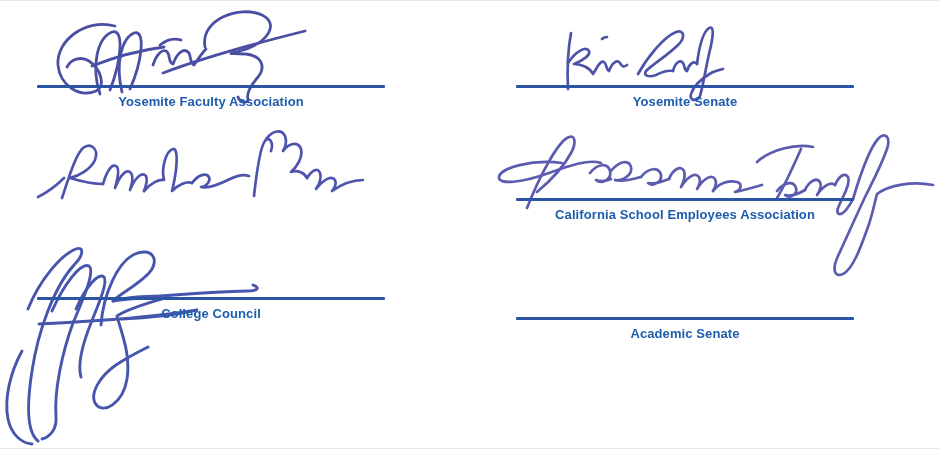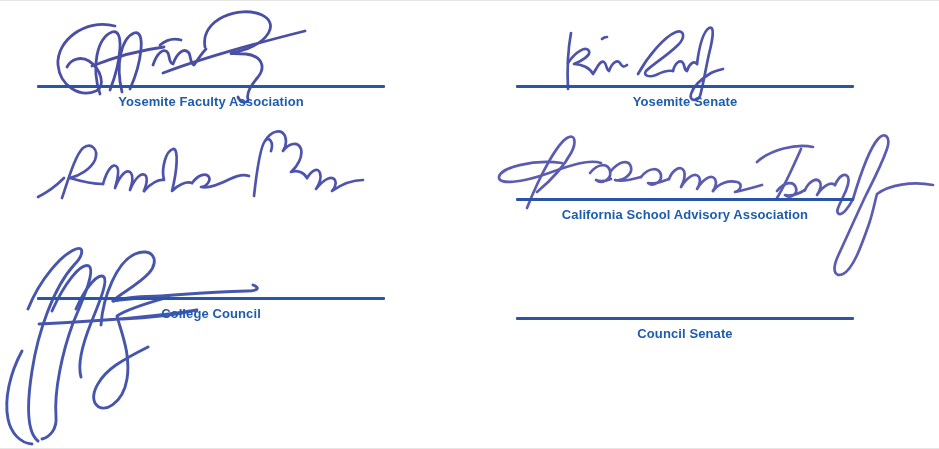--- a/index.html
+++ b/index.html
@@ -105,26 +105,26 @@
   </div>
 
   <div class="sig-block" style="left:516px;top:84px;width:338px">
     <div class="sig-line"></div>
     <div class="sig-label">Yosemite Senate</div>
   </div>
 
 
   <div class="sig-block" style="left:516px;top:197px;width:338px">
     <div class="sig-line"></div>
-    <div class="sig-label">California School Advisory Association</div>
+    <div class="sig-label">California School Employees Association</div>
   </div>
 
   <div class="sig-block" style="left:37px;top:296px;width:348px">
     <div class="sig-line"></div>
     <div class="sig-label">College Council</div>
   </div>
 
   <div class="sig-block" style="left:516px;top:316px;width:338px">
     <div class="sig-line"></div>
-    <div class="sig-label">Council Senate</div>
+    <div class="sig-label">Academic Senate</div>
   </div>
 
 </div>
 
 </body></html>

